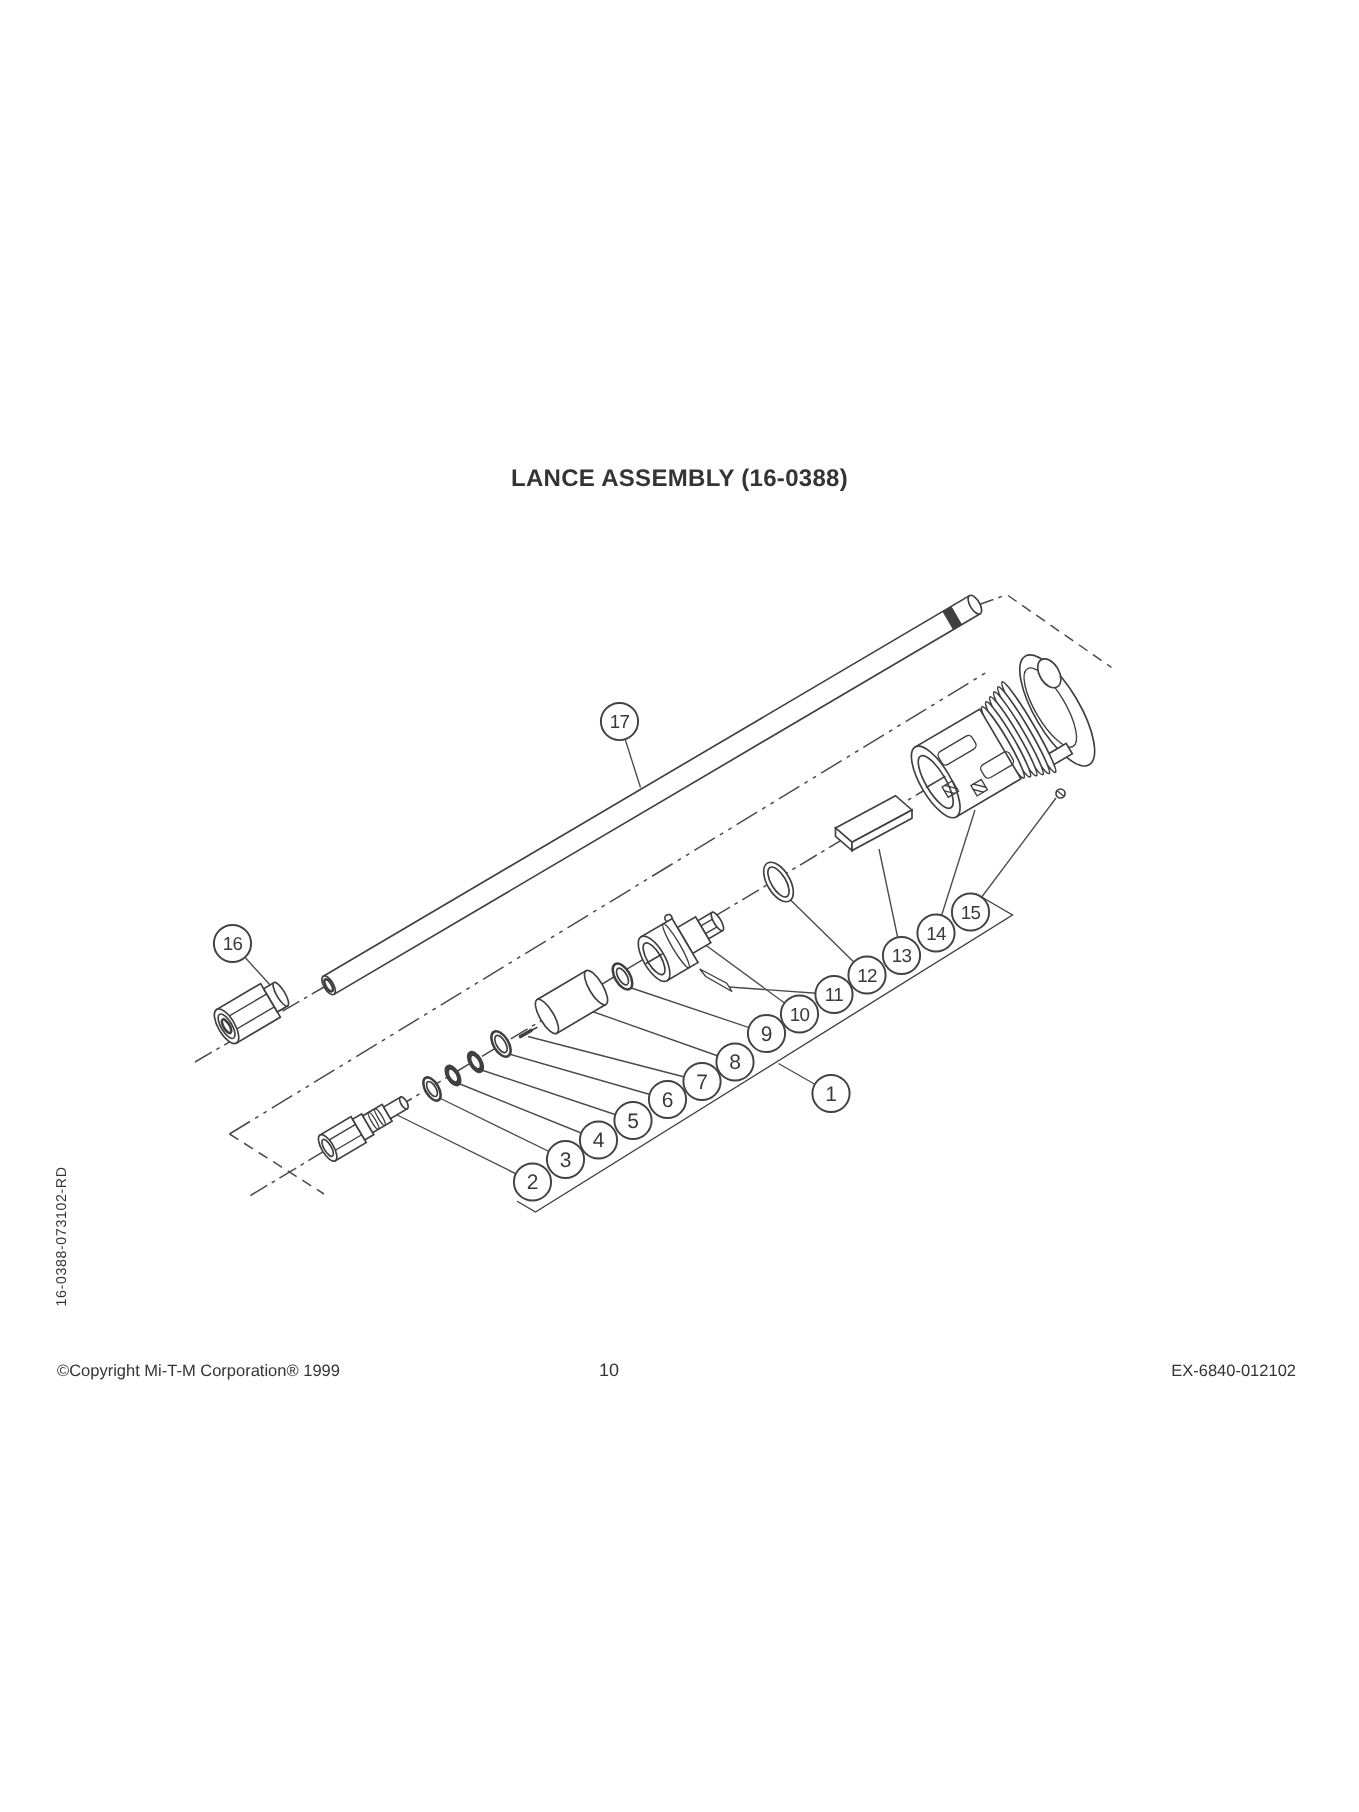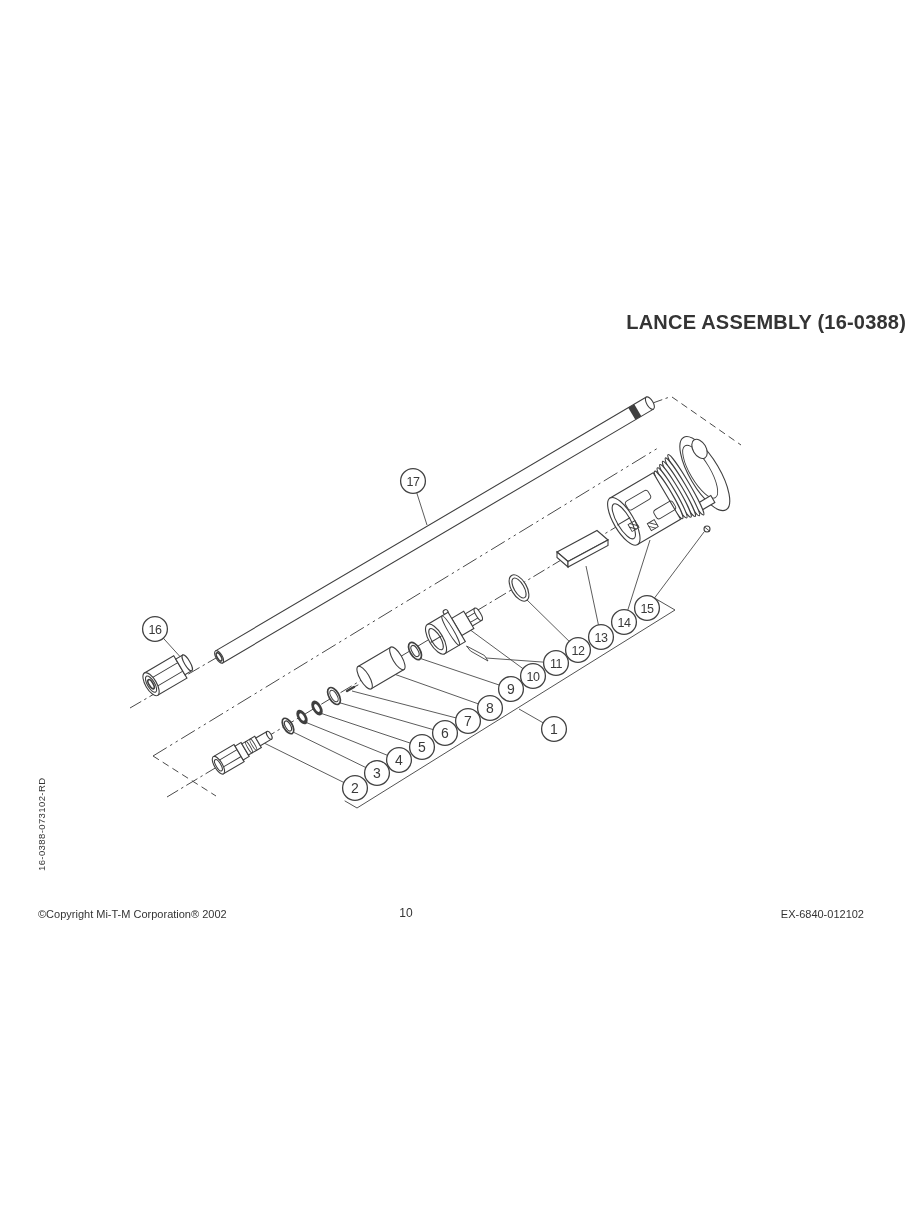--- a/index.html
+++ b/index.html
@@ -1,19 +1,19 @@
 <!DOCTYPE html>
 <html><head>
 <meta charset="utf-8">
 <style>
   html,body{margin:0;padding:0;background:#e8e8e8;}
   #page{position:relative;width:906px;height:1208px;background:#ffffff;margin:0 auto;
         font-family:"Liberation Sans",sans-serif;color:#343434;overflow:hidden;}
-  #title{position:absolute;top:311px;left:0;width:906px;text-align:right;
-         font-size:20px;font-weight:bold;letter-spacing:.2px;}
+  #title{position:absolute;top:311px;left:0;width:906px;text-align:center;
+         font-size:16px;font-weight:bold;letter-spacing:.2px;}
   #sidecode{position:absolute;left:36px;top:779px;height:92px;
             writing-mode:vertical-rl;transform:rotate(180deg);
             font-size:9.5px;letter-spacing:.4px;white-space:nowrap;}
   .footer{position:absolute;font-size:11px;}
   #copyright{left:38px;top:908px;}
   #pagenum{left:0;width:812px;text-align:center;top:906px;font-size:12px;}
   #doccode{right:42px;top:908px;}
   svg{position:absolute;left:0;top:0;}
   .ln{stroke:#3f3f3f;stroke-width:1.1;fill:none;stroke-linecap:round;}
   .fw{fill:#ffffff;stroke:#3f3f3f;stroke-width:1.1;}
@@ -264,16 +264,16 @@
     <g>
         <circle class="cc" cx="155" cy="629" r="12.4"></circle>
         <text class="ct n2" x="155" y="633.5">16</text>
       </g>
     <g>
         <circle class="cc" cx="413" cy="481" r="12.4"></circle>
         <text class="ct n2" x="413" y="485.5">17</text>
       </g>
   </svg>
 
-  <div id="copyright" class="footer">©Copyright Mi-T-M Corporation® 2002</div>
+  <div id="copyright" class="footer">©Copyright Mi-T-M Corporation® 1999</div>
   <div id="pagenum" class="footer">10</div>
   <div id="doccode" class="footer">EX-6840-012102</div>
 </div>
 
 </body></html>

